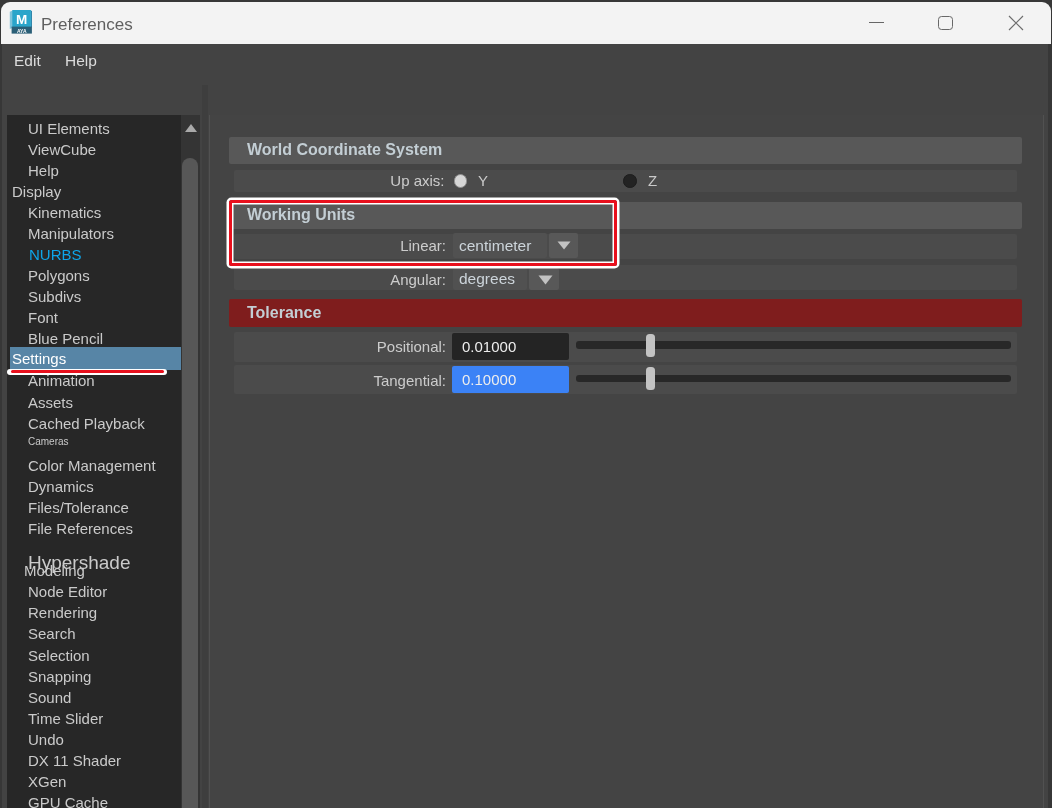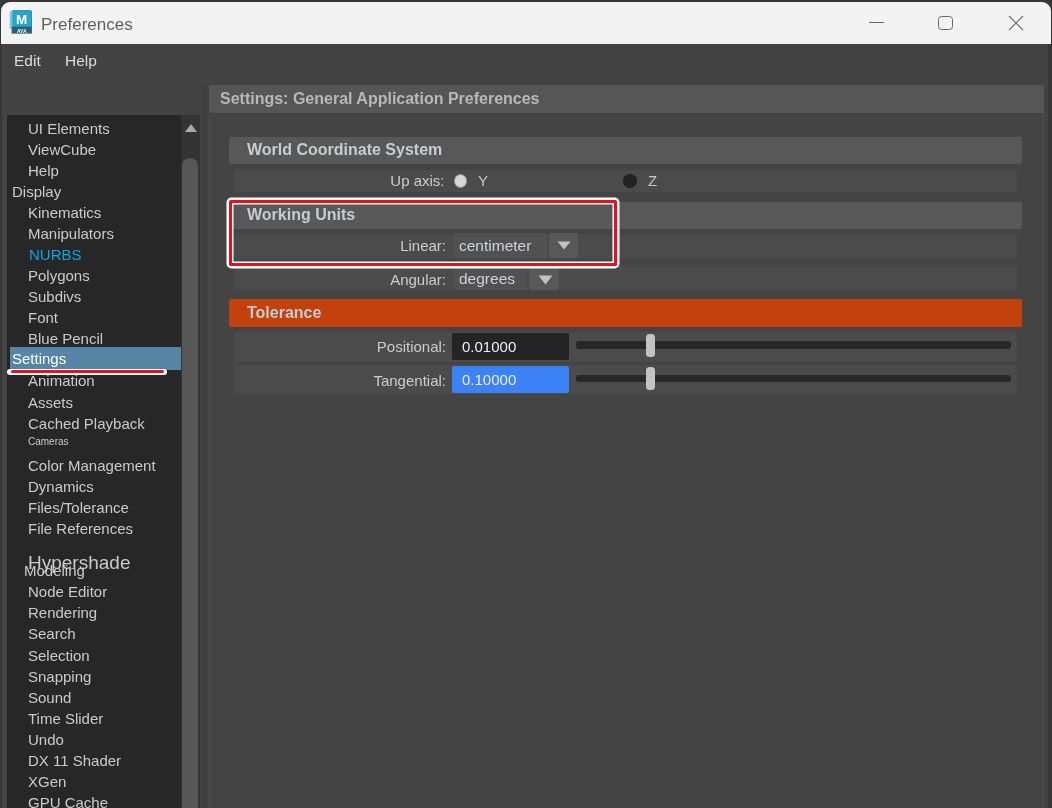--- a/index.html
+++ b/index.html
@@ -32,23 +32,20 @@
   <svg class="abs" style="left:1008px; top:15px;" width="16" height="16" viewBox="0 0 16 16">
     <path d="M1 1 L15 15 M15 1 L1 15" stroke="#6d6d6d" stroke-width="1.2" fill="none"></path>
   </svg>
 
   <div class="abs" style="left:14px; top:52px; font-size:15.5px; color:#dcdcdc;">Edit</div>
   <div class="abs" style="left:65px; top:52px; font-size:15.5px; color:#dcdcdc;">Help</div>
 
   <div class="abs" style="left:202px; top:85px; width:6px; height:723px; background:#3e3e3e;"></div>
 
 
-  <div class="abs" style="left:209px; top:85px; width:835px; height:28px; background:#565656;">
-    <div class="abs bold" style="left:11px; top:5px; font-size:16px; color:#b8b8b8;">Settings: General Application Preferences</div>
-  </div>
 
   <div class="abs" style="left:209px; top:115px; width:835px; height:693px; background:#444444; border-left:1px solid #515151; border-right:1px solid #515151;"></div>
 
   <div class="abs" style="left:7px; top:115px; width:193px; height:693px; background:#272727;" id="listbox"></div>
 
   <div class="abs" style="left:181px; top:115px; width:19px; height:693px; background:#343434;"></div>
   <svg class="abs" style="left:183.5px; top:122.5px;" width="14" height="10" viewBox="0 0 14 10">
     <polygon points="7,1 13,9 1,9" fill="#a9a9a9"></polygon>
   </svg>
   <div class="abs" style="left:182px; top:158px; width:16px; height:657px; background:#575757; border-radius:8px 8px 0 0;"></div>
@@ -121,21 +118,21 @@
   <div class="abs" style="left:246px; top:271px; width:200px; text-align:right; font-size:15px; color:#cccccc;">Angular:</div>
   <div class="abs" style="left:453px; top:268px; width:74px; height:22px; background:#515151; border-radius:2px;">
     <div class="abs" style="left:6px; top:2px; font-size:15.5px; color:#ccd4da;">degrees</div>
   </div>
   <div class="abs" style="left:529px; top:268px; width:30px; height:22px; background:#585858; border-radius:2px;">
     <svg class="abs" style="left:9px; top:6.5px;" width="15" height="10" viewBox="0 0 15 10">
       <polygon points="0.5,0.5 14.5,0.5 7.5,9.5" fill="#c2c2c2"></polygon>
     </svg>
   </div>
 
-  <div class="abs" style="left:229px; top:299px; width:793px; height:27.5px; background:#c2410c; border-radius:2px;">
+  <div class="abs" style="left:229px; top:299px; width:793px; height:27.5px; background:#7f1d1d; border-radius:2px;">
     <div class="abs bold" style="left:18px; top:4.5px; font-size:16px; color:#c3ced4;">Tolerance</div>
   </div>
 
   <div class="abs" style="left:234px; top:332px; width:783px; height:29.5px; background:#4b4b4b; border-radius:2px;"></div>
   <div class="abs" style="left:246px; top:338px; width:200px; text-align:right; font-size:15px; color:#cccccc;">Positional:</div>
   <div class="abs" style="left:452px; top:333px; width:117px; height:27px; background:#242424; border-radius:2px;">
     <div class="abs" style="left:10px; top:5px; font-size:15px; color:#ededed;">0.01000</div>
   </div>
   <div class="abs" style="left:576px; top:341px; width:435px; height:7.5px; background:#282828; border-radius:3px;"></div>
   <div class="abs" style="left:646px; top:334px; width:9px; height:23px; background:#c3c3c3; border-radius:3.5px;"></div>

